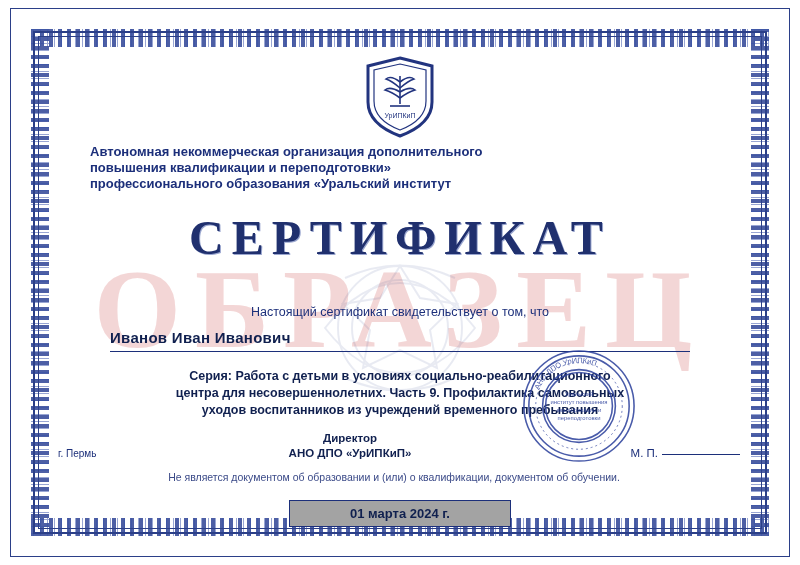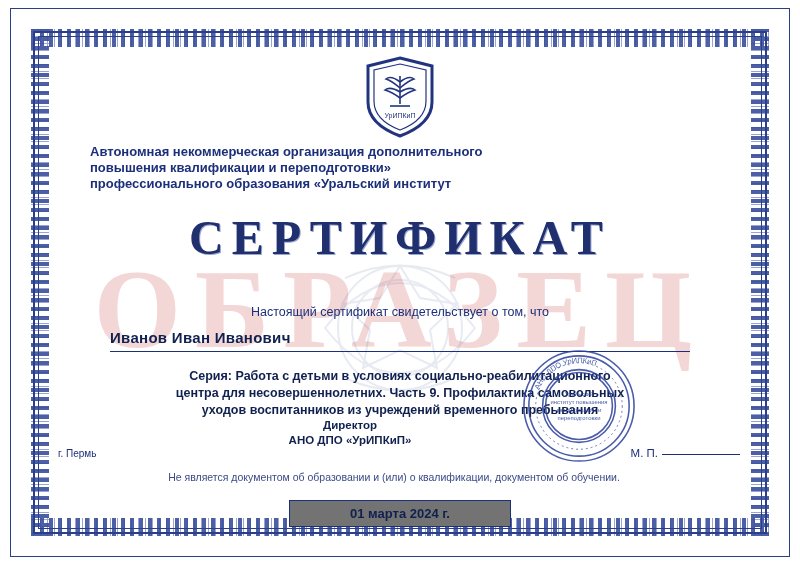--- a/index.html
+++ b/index.html
@@ -188,21 +188,21 @@
   .city {
     position: absolute;
     left: 8px;
     bottom: 6px;
     color: #1c2f7a;
     font-size: 10px;
   }
   .director {
     position: absolute;
     left: 190px;
-    bottom: 17px;
+    bottom: 4px;
     width: 220px;
     text-align: center;
     color: #10204f;
     font-size: 11.5px;
     line-height: 15px;
     font-weight: bold;
   }
   .mp {
     position: absolute;
     right: 10px;
@@ -235,21 +235,21 @@
     left: 50%;
     transform: translateX(-50%);
     bottom: -10px;
     min-width: 180px;
     padding: 5px 20px;
     border: 1px solid #1c2f7a;
     text-align: center;
     color: #10204f;
     font-size: 13px;
     font-weight: bold;
-    background: #737373;
+    background: #a3a3a3;
   }
 
   
   .stamp {
     position: absolute;
     left: 470px;
     bottom: 52px;
     width: 118px;
     height: 118px;
     opacity: .85;

